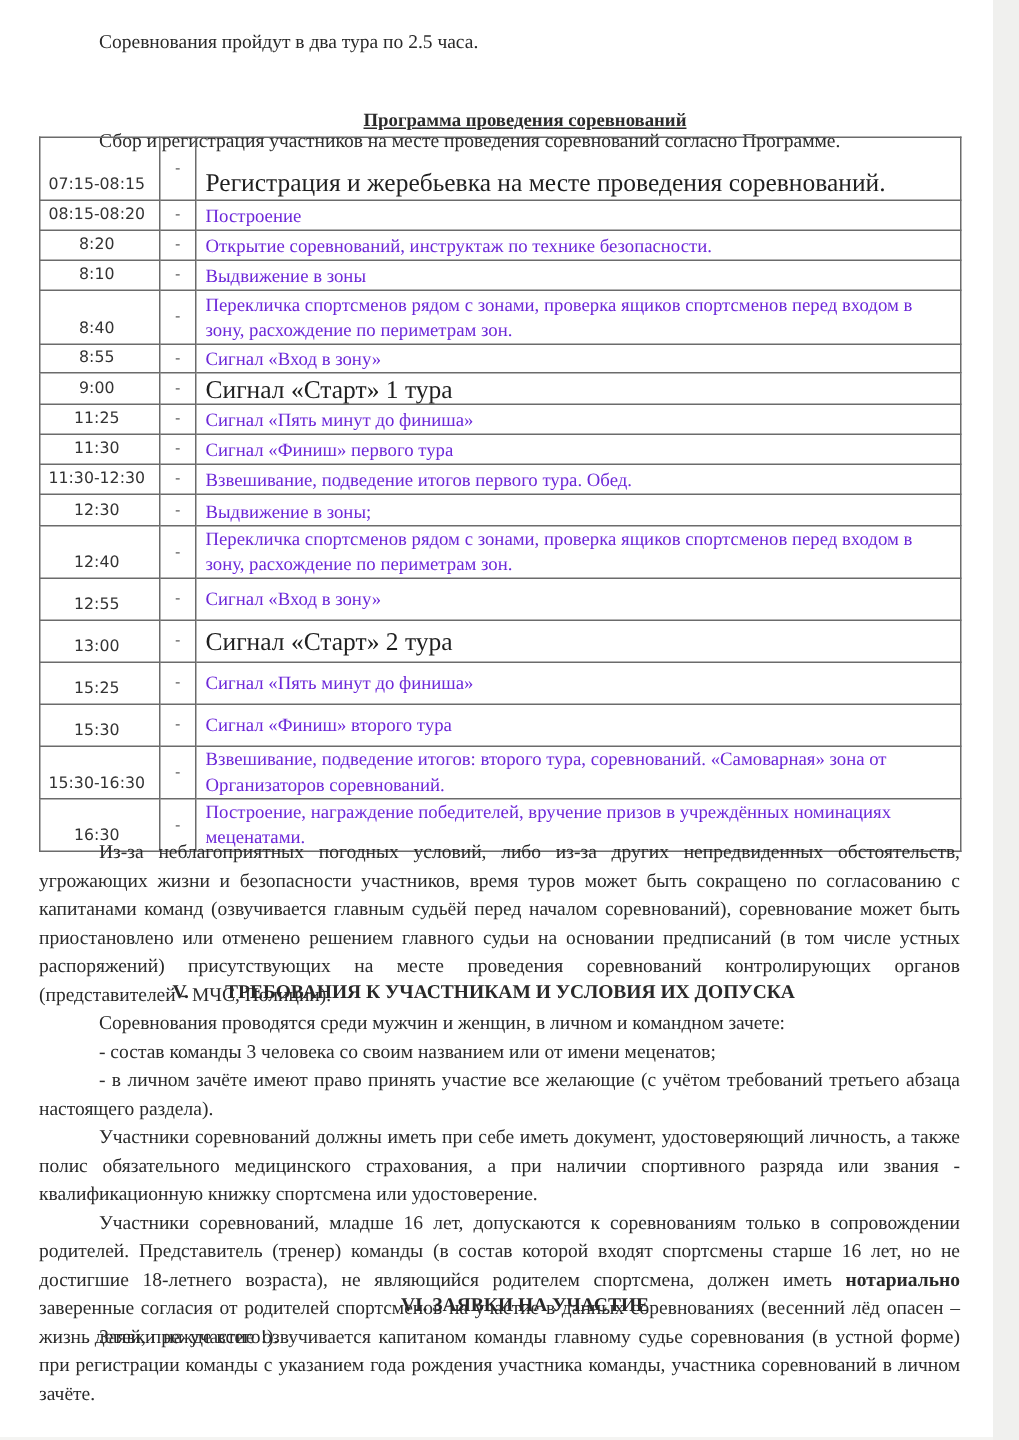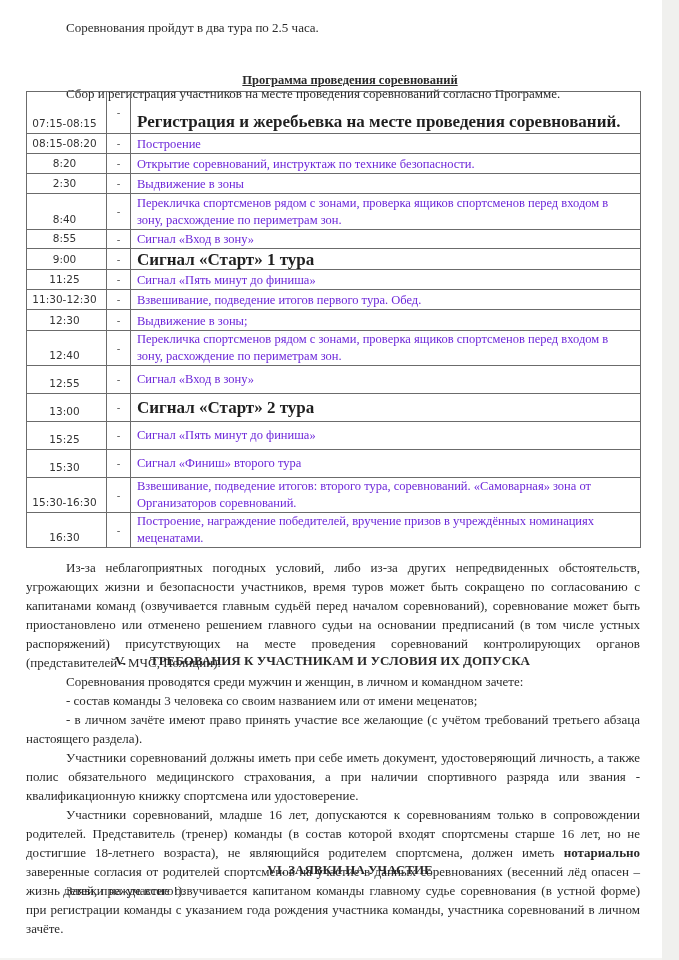--- a/index.html
+++ b/index.html
@@ -35,21 +35,21 @@
   td.time {
     width: 80px; text-align: center; padding-right: 4px !important;
     font-family: "DejaVu Sans", sans-serif; font-size: 10.5px !important; color: #333;
     padding-bottom: 1px !important;
   }
   td.dash {
     width: 23px; text-align: center; vertical-align: middle !important;
     font-family: "DejaVu Sans", sans-serif; font-size: 10px !important; color: #555;
   }
   td.ev { padding-left: 6px !important; padding-right: 4px !important; color: #6d28d9; white-space: normal; }
-  td.ev.big { font-weight: bold; font-size: 17px !important; line-height: 22px !important; color: #1f1f1f; }
+  td.ev.big { font-weight: normal; font-size: 17px !important; line-height: 22px !important; color: #1f1f1f; }
   td.ev.mid { vertical-align: middle; }
   .body-text { left: 26px; width: 614px; text-align: justify; white-space: normal; font-size: 13px; line-height: 19px; }
   .indent { text-indent: 40px; }
   .sec-title { font-weight: bold; font-size: 13px; }
   b.emph { font-weight: bold; font-family: Liberation Serif, serif; }
 </style>
 </head>
 <body>
 
 <div class="page"></div>
@@ -76,21 +76,21 @@
     <td class="time">08:15-08:20</td>
     <td class="dash">-</td>
     <td class="ev">Построение</td>
   </tr>
   <tr style="height:20px">
     <td class="time">8:20</td>
     <td class="dash">-</td>
     <td class="ev">Открытие соревнований, инструктаж по технике безопасности.</td>
   </tr>
   <tr style="height:20px">
-    <td class="time">2:30</td>
+    <td class="time">8:10</td>
     <td class="dash">-</td>
     <td class="ev">Выдвижение в зоны</td>
   </tr>
   <tr style="height:36px">
     <td class="time">8:40</td>
     <td class="dash">-</td>
     <td class="ev">Перекличка спортсменов рядом с зонами, проверка ящиков спортсменов перед входом в зону, расхождение по периметрам зон.</td>
   </tr>
   <tr style="height:19px">
     <td class="time">8:55</td>
@@ -99,20 +99,25 @@
   </tr>
   <tr style="height:21px">
     <td class="time">9:00</td>
     <td class="dash">-</td>
     <td class="ev big" style="line-height:19px !important;">Сигнал «Старт» 1 тура</td>
   </tr>
   <tr style="height:20px">
     <td class="time">11:25</td>
     <td class="dash">-</td>
     <td class="ev">Сигнал «Пять минут до финиша»</td>
+  </tr>
+  <tr style="height:20px">
+    <td class="time">11:30</td>
+    <td class="dash">-</td>
+    <td class="ev">Сигнал «Финиш» первого тура</td>
   </tr>
   <tr style="height:20px">
     <td class="time">11:30-12:30</td>
     <td class="dash">-</td>
     <td class="ev">Взвешивание, подведение итогов первого тура. Обед.</td>
   </tr>
   <tr style="height:21px">
     <td class="time">12:30</td>
     <td class="dash">-</td>
     <td class="ev">Выдвижение в зоны;</td>

